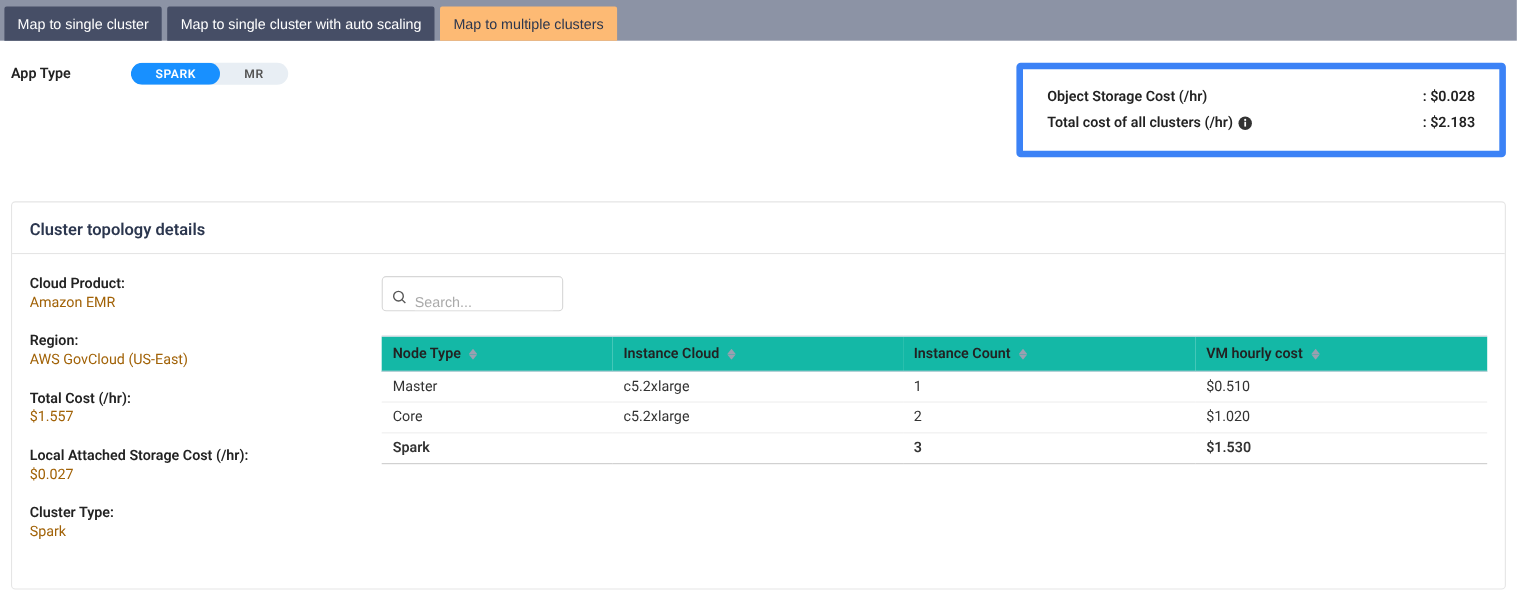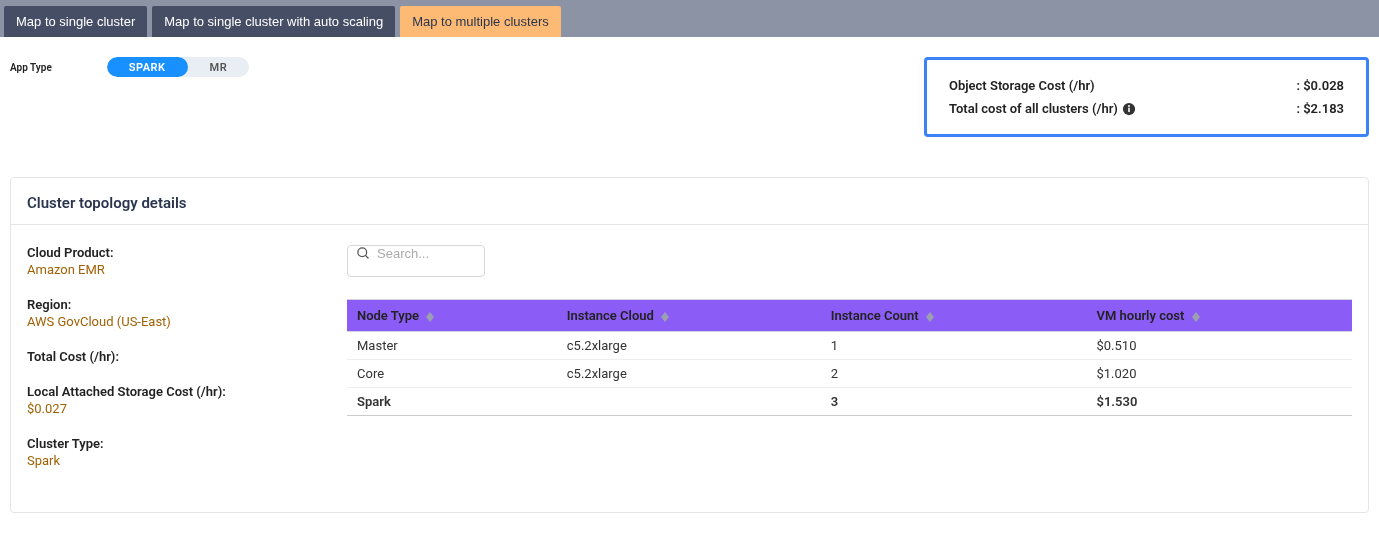--- a/index.html
+++ b/index.html
@@ -39,21 +39,21 @@
       margin-bottom: 40px;
     }
     .apptype-row {
       display: flex;
       align-items: center;
       gap: 55px;
     }
     .apptype-label {
       font-weight: 600;
       color: #222;
-      font-size: 10px;
+      font-size: 13px;
     }
     .pill-group {
       display: flex;
       background: #e8eef4;
       border-radius: 14px;
       overflow: hidden;
       height: 20px;
     }
     .pill {
       padding: 2px 22px;
@@ -65,21 +65,21 @@
       align-items: center;
       justify-content: center;
       color: #555;
     }
     .pill.active {
       background: #1890ff;
       color: #fff;
       border-radius: 14px;
     }
     .cost-box {
-      border: 3px solid #3b82f6;
+      border: 6px solid #3b82f6;
       border-radius: 4px;
       padding: 18px 22px;
       width: 445px;
     }
     .cost-row {
       display: flex;
       justify-content: space-between;
       margin-bottom: 8px;
       font-size: 13px;
     }
@@ -113,44 +113,44 @@
       width: 320px;
       font-size: 13px;
     }
     .meta-group { margin-bottom: 20px; }
     .meta-label { font-weight: 600; color: #222; }
     .meta-value { color: #a16207; margin-top: 2px; }
     .table-col { flex: 1; }
     .search-wrap {
       border: 1px solid #d7d7d7;
       border-radius: 4px;
-      width: 138px;
+      width: 165px;
       height: 32px;
       display: flex;
-      align-items: flex-start;
+      align-items: flex-end;
       padding: 0 8px;
       gap: 6px;
       margin-bottom: 22px;
     }
     .search-wrap input {
       border: none;
       outline: none;
       font-size: 13px;
       width: 100%;
       color: #333;
     }
     .search-wrap input::placeholder { color: #aaa; }
     .search-icon { width: 15px; height: 15px; stroke: #555; fill: none; stroke-width: 2; }
     table.grid {
       width: 100%;
       border-collapse: collapse;
       font-size: 13px;
     }
     table.grid thead th {
-      background: #8b5cf6;
+      background: #14b8a6;
       text-align: left;
       padding: 8px 10px;
       font-weight: 600;
       color: #222;
       border-top: 1px solid #d0d4de;
       border-bottom: 1px solid #d0d4de;
     }
     table.grid tbody td {
       padding: 6px 10px;
       border-bottom: 1px solid #eee;
@@ -218,20 +218,21 @@
         <div class="meta-group">
           <div class="meta-label">Cloud Product:</div>
           <div class="meta-value">Amazon EMR</div>
         </div>
         <div class="meta-group">
           <div class="meta-label">Region:</div>
           <div class="meta-value">AWS GovCloud (US-East)</div>
         </div>
         <div class="meta-group">
           <div class="meta-label">Total Cost (/hr):</div>
+          <div class="meta-value">$1.557</div>
         </div>
         <div class="meta-group">
           <div class="meta-label">Local Attached Storage Cost (/hr):</div>
           <div class="meta-value">$0.027</div>
         </div>
         <div class="meta-group">
           <div class="meta-label">Cluster Type:</div>
           <div class="meta-value">Spark</div>
         </div>
       </div>

